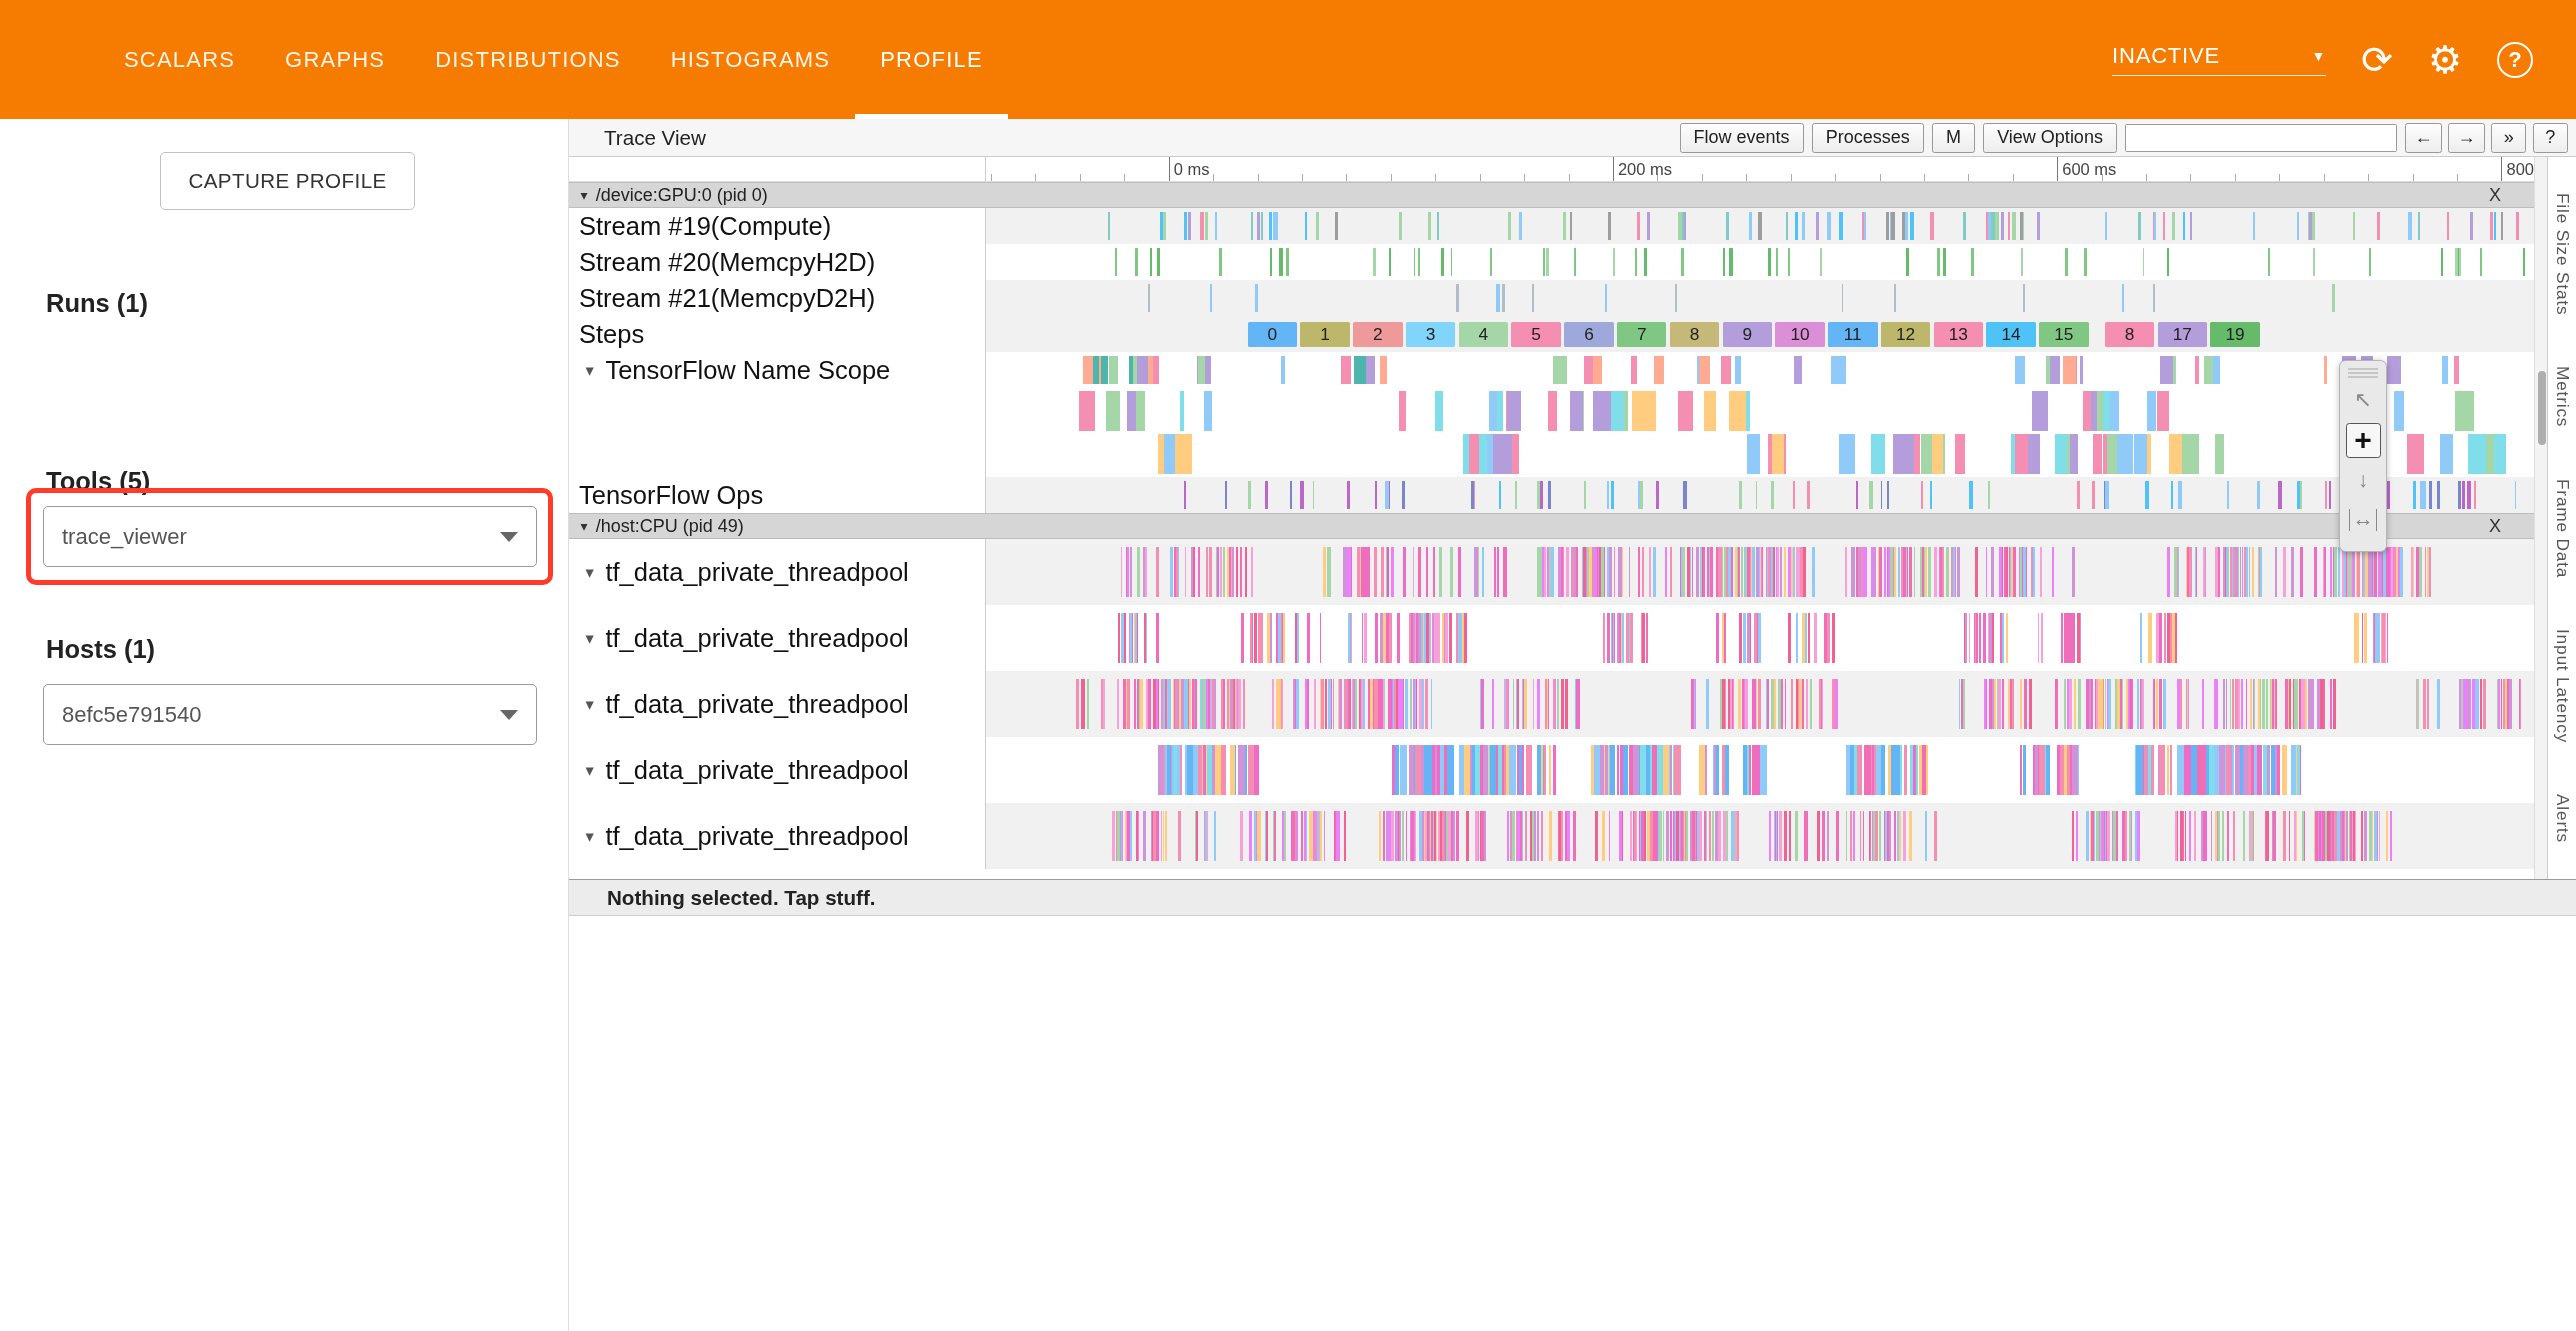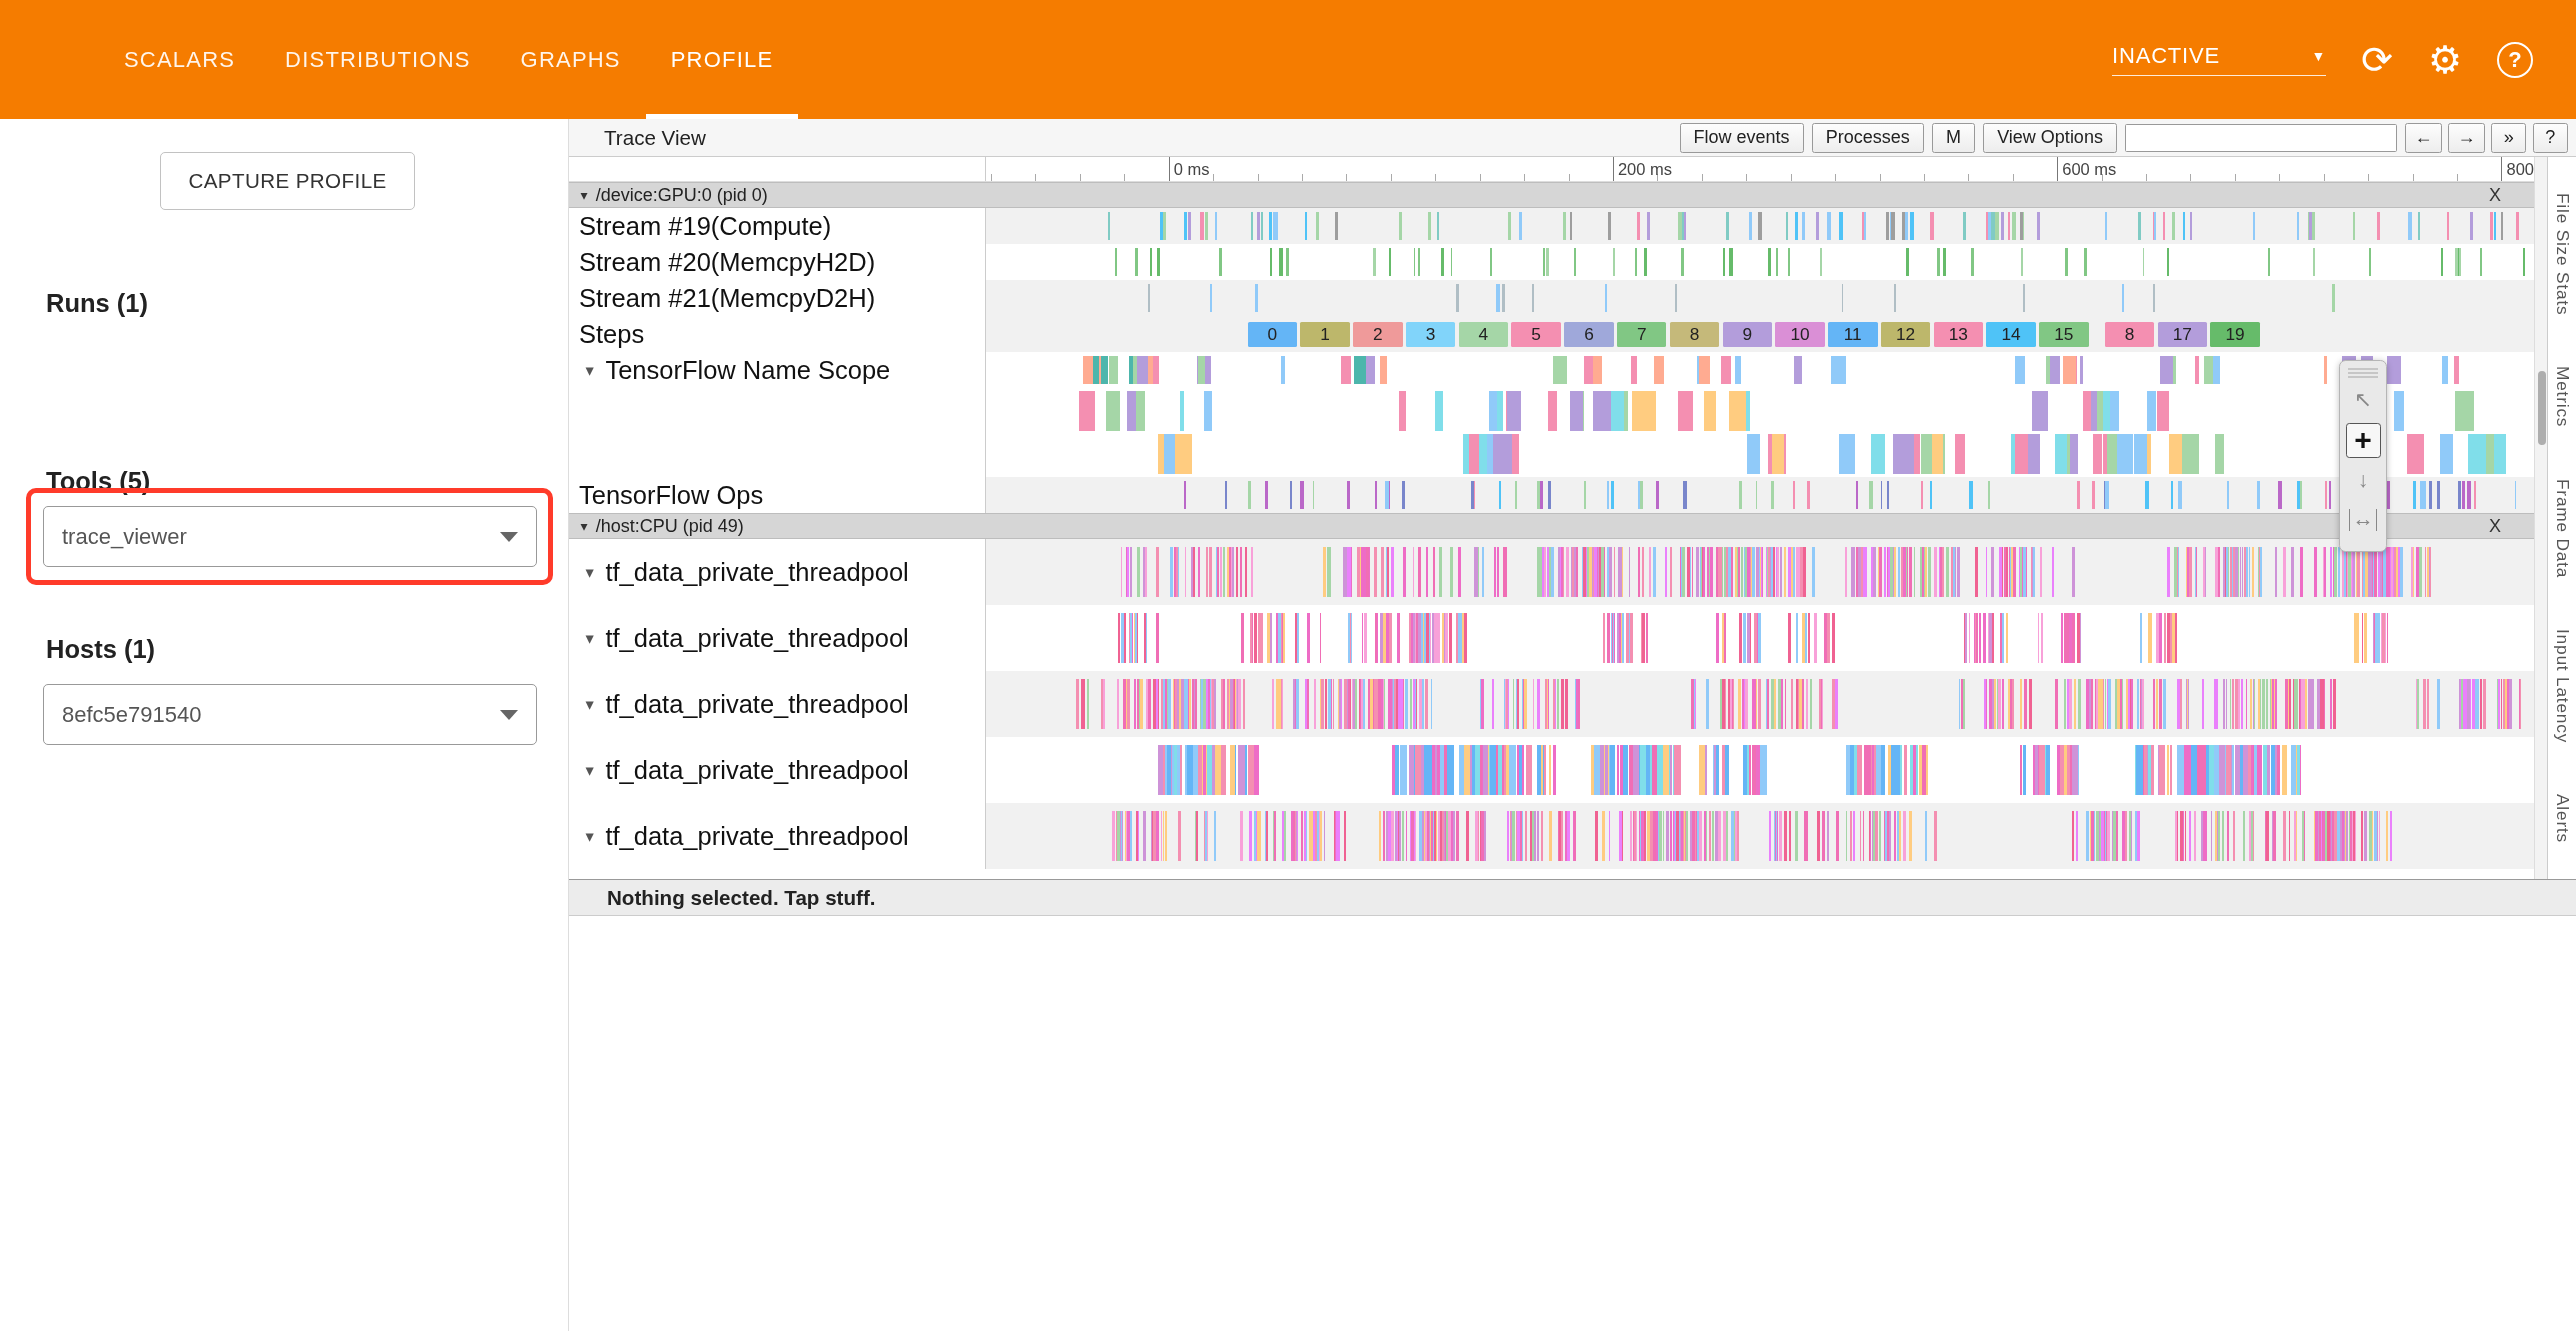--- a/index.html
+++ b/index.html
@@ -105,22 +105,23 @@
   .detail { position:absolute; left:0; right:0; top:760px; bottom:0; background:#fff; border-top:1.6px solid #999; }
   .dband { height:36px; background:#ececec; border-bottom:0.8px solid #ccc; display:flex; align-items:center;
     padding-left:38px; font-size:20.6px; font-weight:bold; color:#222; }
 </style>
 </head>
 <body>
 
 <header class="appbar">
   <nav class="nav">
       <div class="nav-tab">SCALARS</div>
+      <div class="nav-tab">GRAPHS</div>
       <div class="nav-tab">DISTRIBUTIONS</div>
-      <div class="nav-tab">GRAPHS</div>
+      <div class="nav-tab">HISTOGRAMS</div>
       <div class="nav-tab active">PROFILE</div>
     </nav>
   <div class="hright">
     <div class="status">
       <span>INACTIVE</span>
       <span class="wcaret">▼</span>
     </div>
     <div class="hicon">⟳</div>
     <div class="hicon">⚙</div>
     <div class="help">?</div>

